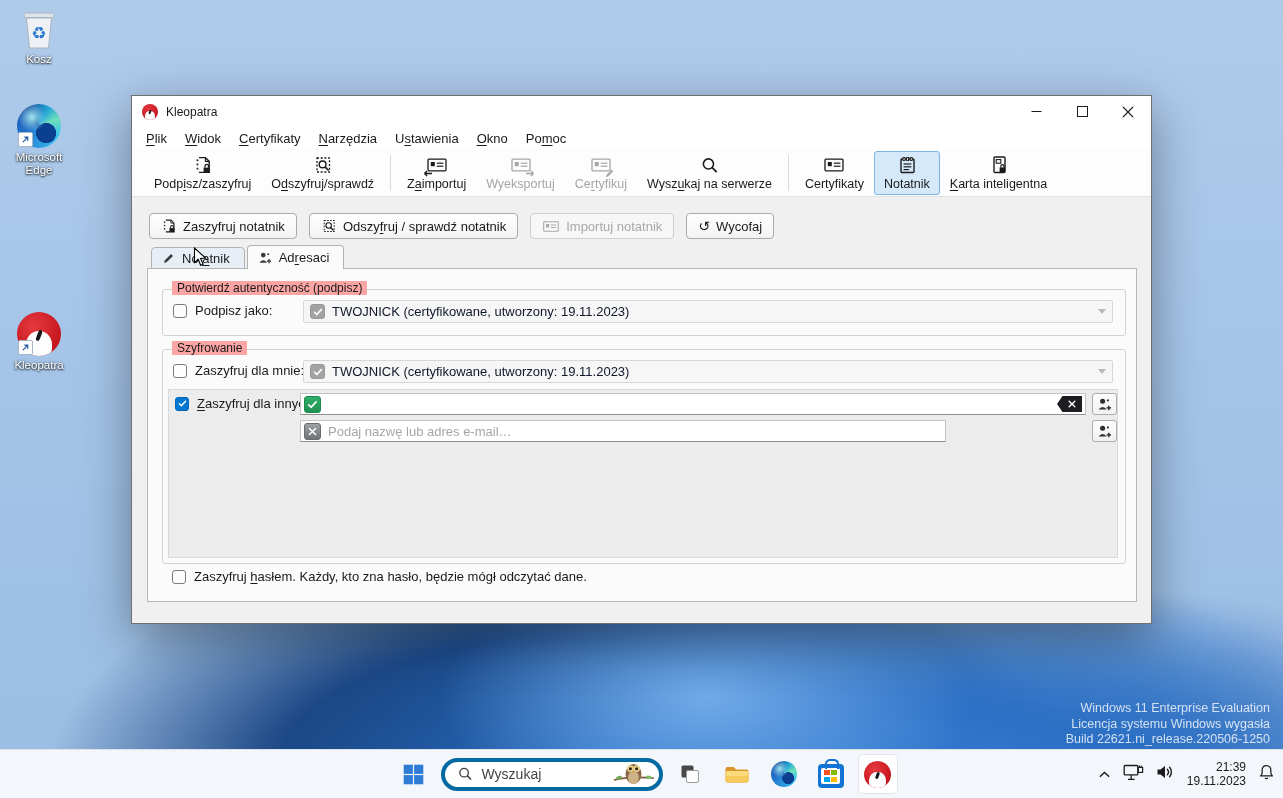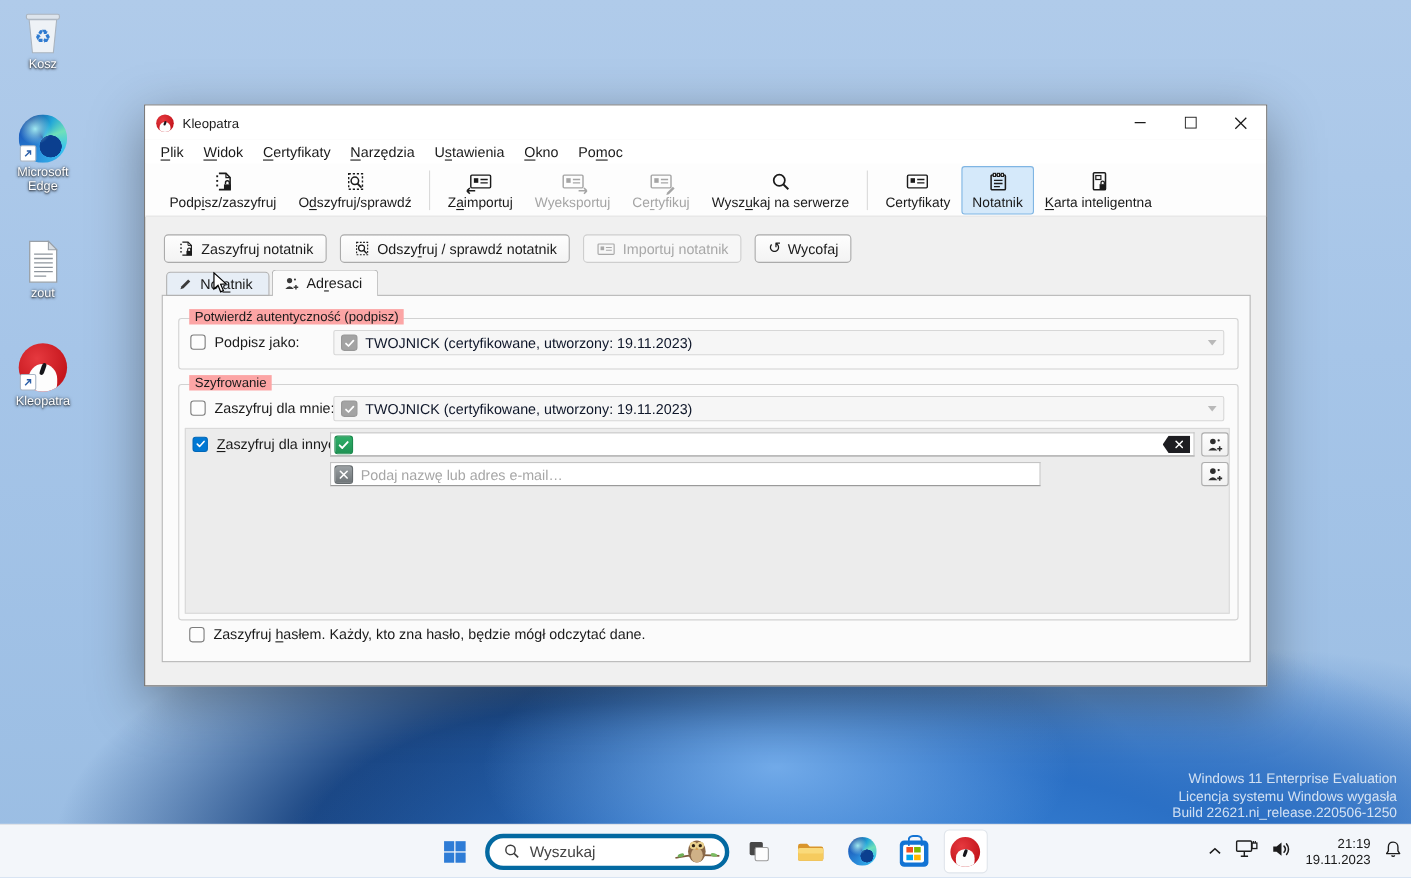--- a/index.html
+++ b/index.html
@@ -173,35 +173,20 @@
       <span class="edge-ball" style="display:block;width:44px;height:44px;"></span>
       <span class="shortcut">
         <svg width="9" height="9" viewBox="0 0 12 12">
             <path d="M2.5 9.5 L9 3 M4.5 3 H9 V7.5" fill="none" stroke="#2b5fa8" stroke-width="1.7"></path>
           </svg>
       </span>
     </span>
     <span class="dlabel" style="width:72px;">Microsoft Edge</span>
   </div>
 
-  <div class="dicon" style="left:1px;top:218px;">
-    <svg width="34" height="40" viewBox="0 0 34 40">
-      <path d="M5 1.5 H22 L29.5 9 V38.5 H5 Z" fill="#fff" stroke="#9aa1a8" stroke-width="1.2"></path>
-      <path d="M22 1.5 V9 H29.5 Z" fill="#d9dee3" stroke="#9aa1a8" stroke-width="1"></path>
-      <g stroke="#8e959c" stroke-width="1.2">
-        <line x1="9" y1="13" x2="26" y2="13"></line>
-          <line x1="9" y1="17" x2="26" y2="17"></line>
-        <line x1="9" y1="21" x2="26" y2="21"></line>
-          <line x1="9" y1="25" x2="26" y2="25"></line>
-        <line x1="9" y1="29" x2="26" y2="29"></line>
-          <line x1="9" y1="33" x2="20" y2="33"></line>
-      </g>
-    </svg>
-    <span class="dlabel">zout</span>
-  </div>
 
   <div class="dicon" style="left:1px;top:312px;">
     <span style="position:relative;display:inline-block;width:44px;height:44px;">
       <span class="kleo" style="display:block;width:44px;height:44px;">
         <span class="face"></span>
           <span class="mark"></span>
       </span>
       <span class="shortcut">
         <svg width="9" height="9" viewBox="0 0 12 12">
             <path d="M2.5 9.5 L9 3 M4.5 3 H9 V7.5" fill="none" stroke="#2b5fa8" stroke-width="1.7"></path>
@@ -557,21 +542,21 @@
           <line x1="18.2" y1="1.6" x2="18.2" y2="3.4" stroke="#1c1c1c" stroke-width="1.1"></line>
         </svg>
       </span>
       <span>
         <svg width="19" height="16" viewBox="0 0 19 16">
           <path d="M1.5 5.6 h3 L9 2 v12 L4.5 10.4 h-3 z" fill="#1c1c1c"></path>
           <path d="M11.3 5.2 a4.2 4.2 0 0 1 0 5.6 M13.6 3.2 a7.4 7.4 0 0 1 0 9.6" fill="none" stroke="#1c1c1c" stroke-width="1.4" stroke-linecap="round"></path>
         </svg>
       </span>
       <span class="clock">
-        <span>21:19</span>
+        <span>21:39</span>
         <span>19.11.2023</span>
       </span>
       <span>
         <svg width="17" height="18" viewBox="0 0 18 18">
           <path d="M9 2.2 c-3 0 -4.6 2.2 -4.6 4.8 v3.6 l-1.7 2.6 h12.6 l-1.7 -2.6 v-3.6 c0 -2.6 -1.6 -4.8 -4.6 -4.8 z" fill="none" stroke="#1c1c1c" stroke-width="1.3" stroke-linejoin="round"></path>
           <path d="M7.5 15 a1.7 1.7 0 0 0 3 0" fill="none" stroke="#1c1c1c" stroke-width="1.3"></path>
         </svg>
       </span>
     </div>
   </div>

